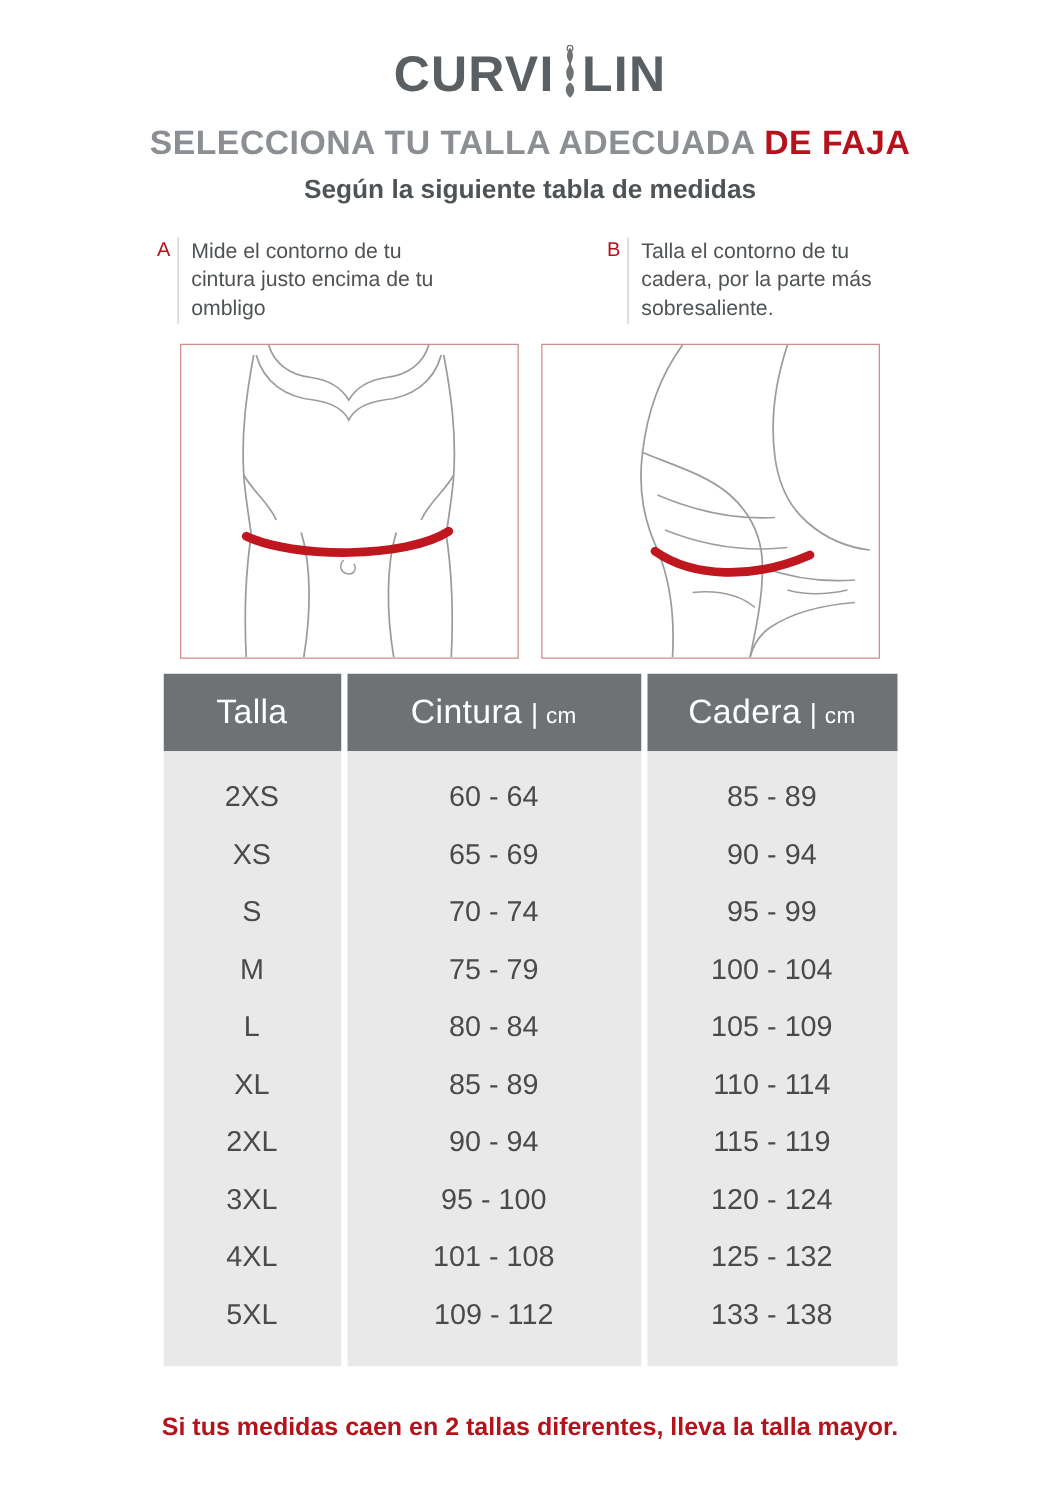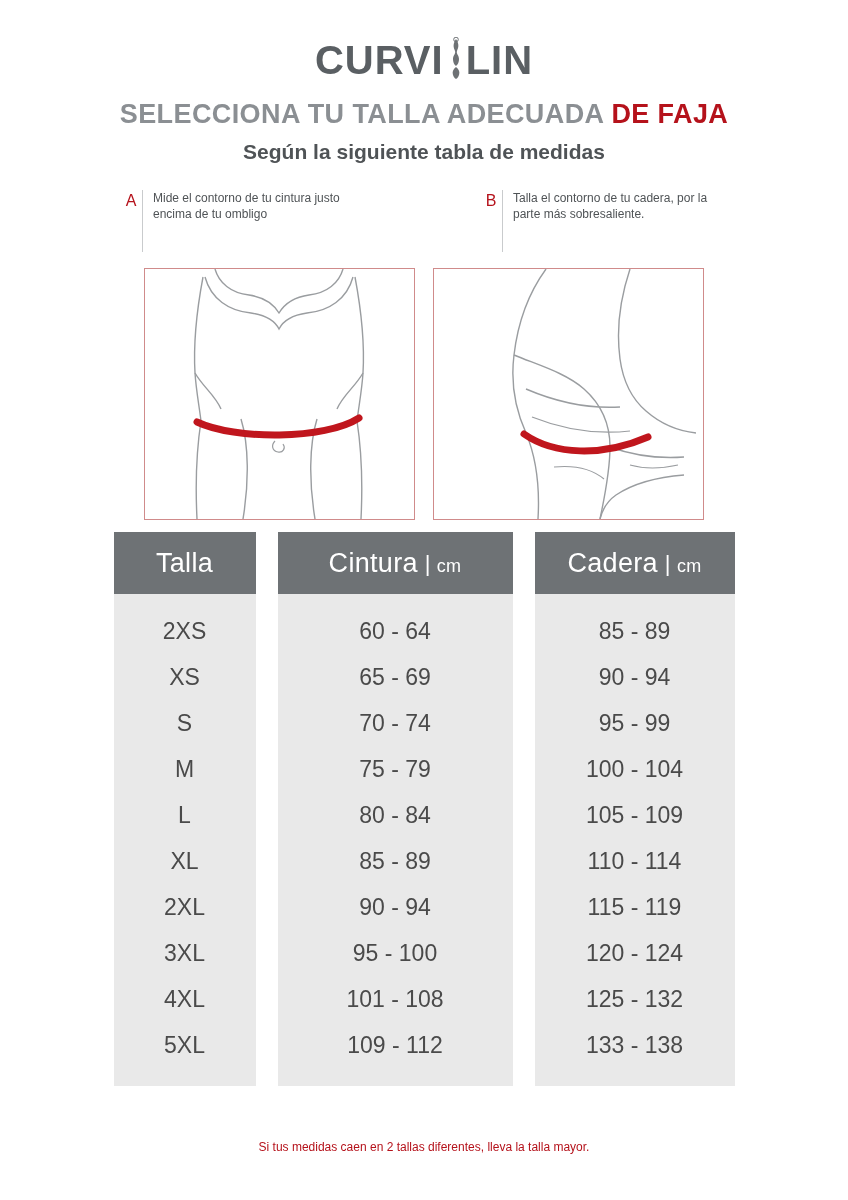--- a/index.html
+++ b/index.html
@@ -81,21 +81,21 @@
     padding-top: 2px;
   }
   .instr-bar {
     width: 1px;
     background: #c9cbcd;
     align-self: stretch;
     margin-right: 10px;
     min-height: 62px;
   }
   .instr-text {
-    font-size: 12px;
+    font-size: 17px;
     line-height: 1.35;
     color: #4f5356;
     max-width: 215px;
   }
 
   
   .figures {
     margin-top: 16px;
     display: flex;
     justify-content: center;
@@ -108,21 +108,21 @@
     background: #ffffff;
     overflow: hidden;
     position: relative;
   }
 
   
   .table-wrap {
     margin-top: 12px;
     display: flex;
     justify-content: center;
-    gap: 22px;
+    gap: 5px;
   }
   .col {
     display: flex;
     flex-direction: column;
   }
   .col-talla { width: 142px; }
   .col-cintura { width: 235px; }
   .col-cadera { width: 200px; }
 
   .col-head {
@@ -161,22 +161,22 @@
     color: #4a4a4a;
   }
 
   
   .footer-note {
     position: absolute;
     left: 0;
     right: 0;
     bottom: 46px;
     text-align: center;
-    font-size: 12px;
-    font-weight: 400;
+    font-size: 20px;
+    font-weight: 700;
     color: #b5121b;
   }
 </style>
 </head>
 <body>
 
 <div class="logo-wrap">
   <div class="logo">
     <span>CURVI</span><span class="flame"><svg class="flame-svg" width="20" height="44" viewBox="0 0 20 44" xmlns="http://www.w3.org/2000/svg">
           <path d="M10 2 C6 8 8 11 9 14 C10 17 7 18 7 22 C7 27 10 29 10 29 C10 29 13 27 13 22 C13 18 10 17 11 14 C12 11 14 8 10 2 Z" fill="#6e7275"></path>

